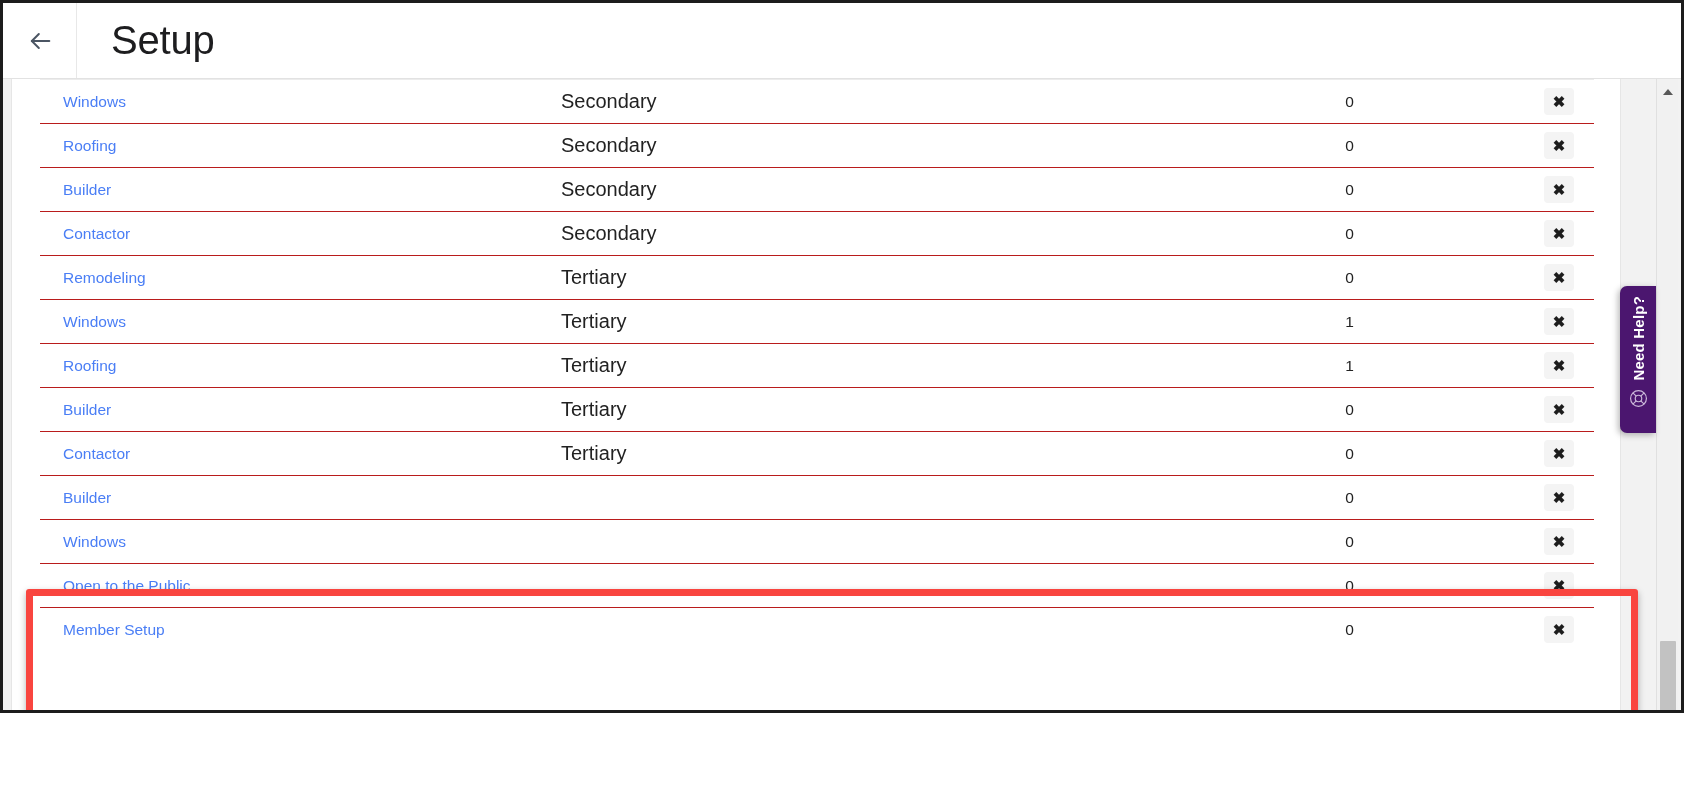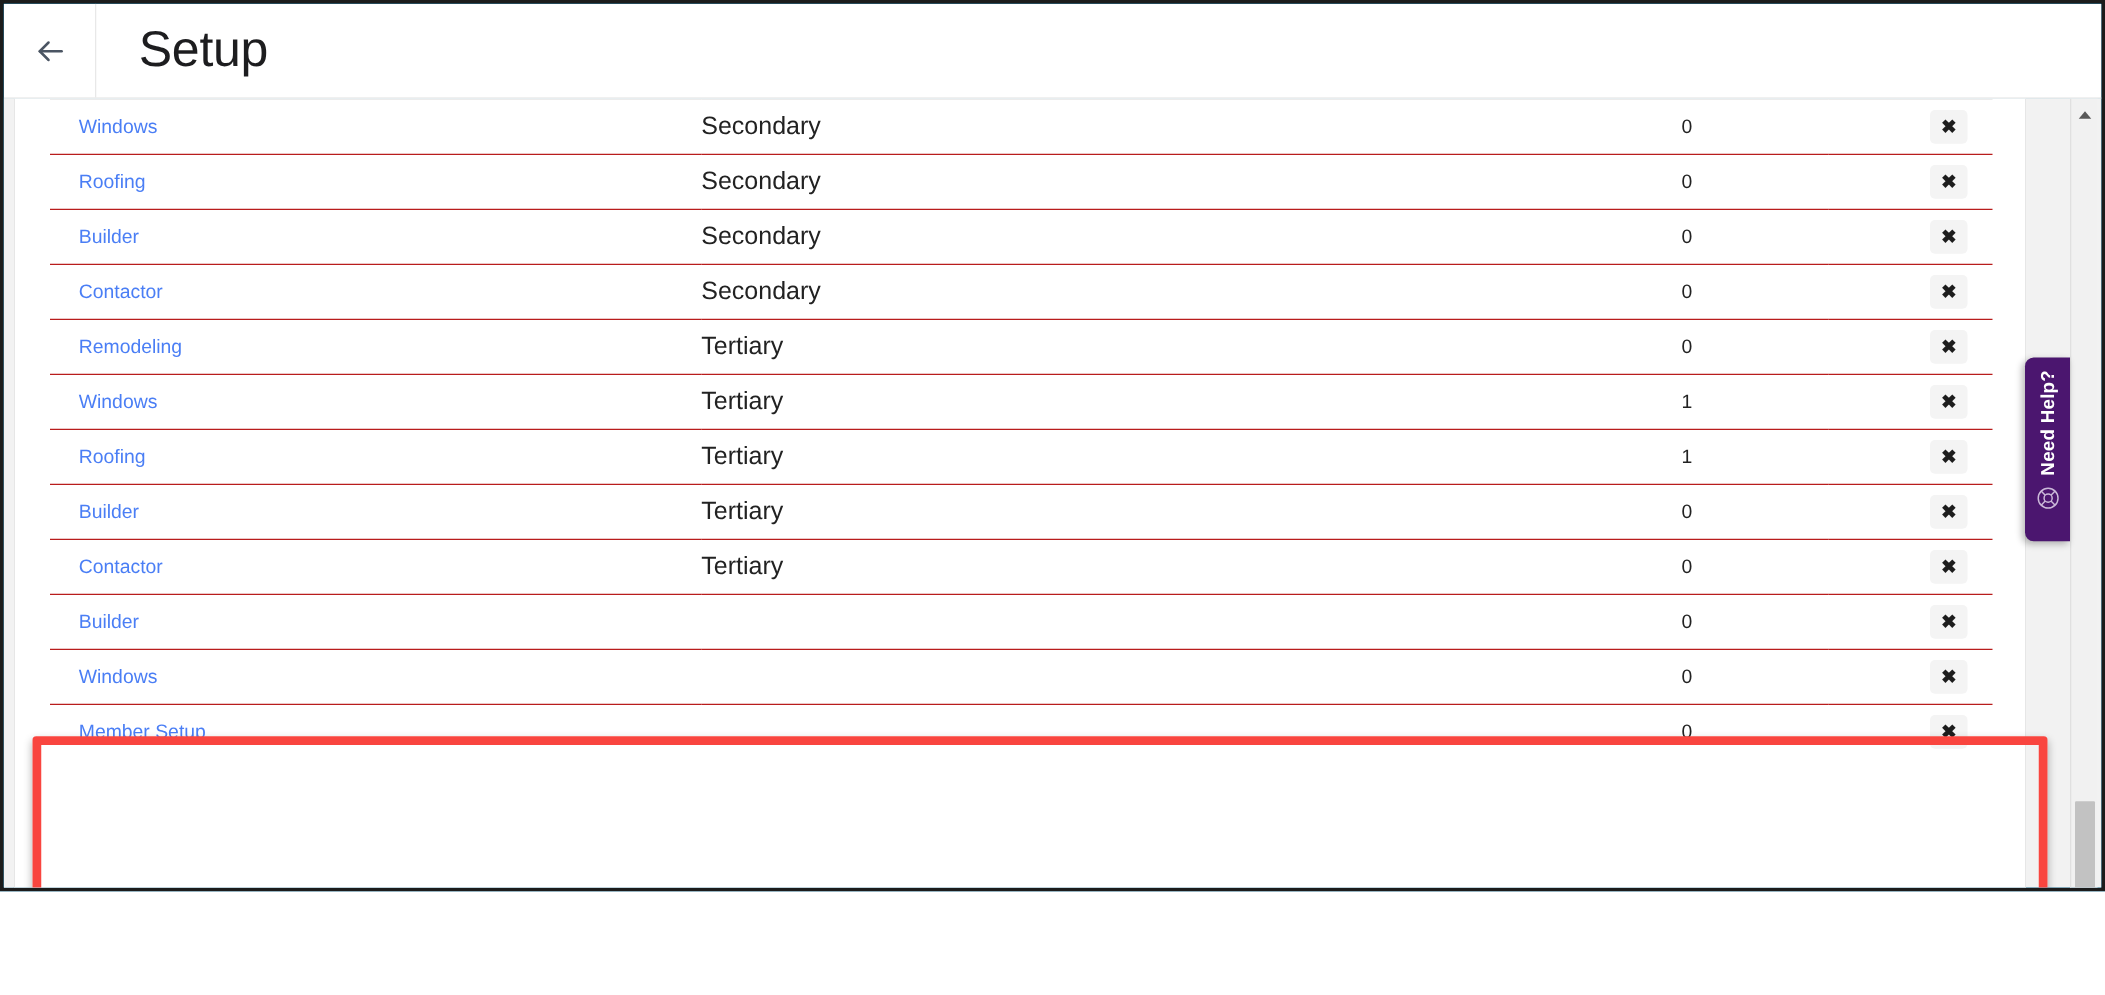--- a/index.html
+++ b/index.html
@@ -315,20 +315,28 @@
             <tr>
               <td class="col-name"><a class="row-link">Builder</a></td>
               <td class="col-type"><span class="type-text"></span></td>
               <td class="col-count"><span class="count-text">0</span></td>
               <td class="col-act"><button class="del-btn">
                   <span>✖</span>
                 </button></td>
             </tr>
             <tr>
               <td class="col-name"><a class="row-link">Windows</a></td>
+              <td class="col-type"><span class="type-text"></span></td>
+              <td class="col-count"><span class="count-text">0</span></td>
+              <td class="col-act"><button class="del-btn">
+                  <span>✖</span>
+                </button></td>
+            </tr>
+            <tr>
+              <td class="col-name"><a class="row-link">Open to the Public</a></td>
               <td class="col-type"><span class="type-text"></span></td>
               <td class="col-count"><span class="count-text">0</span></td>
               <td class="col-act"><button class="del-btn">
                   <span>✖</span>
                 </button></td>
             </tr>
             <tr>
               <td class="col-name"><a class="row-link">Member Setup</a></td>
               <td class="col-type"><span class="type-text"></span></td>
               <td class="col-count"><span class="count-text">0</span></td>

